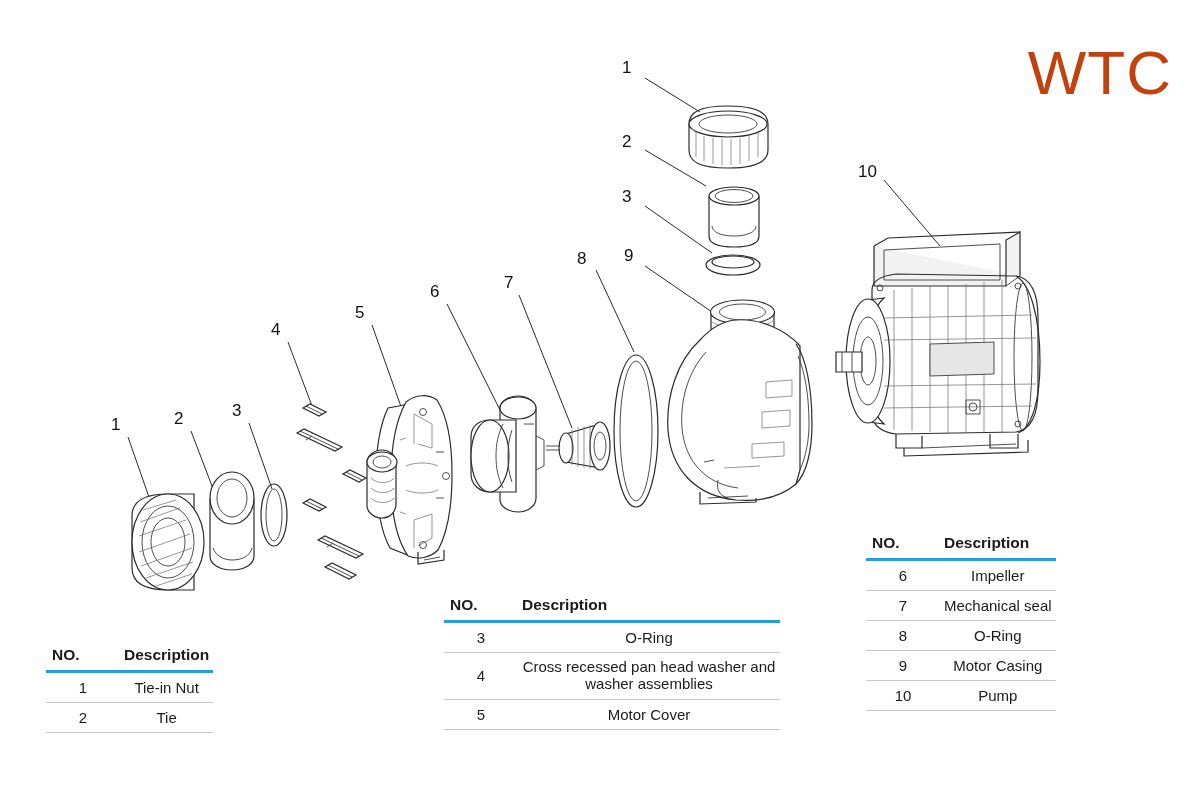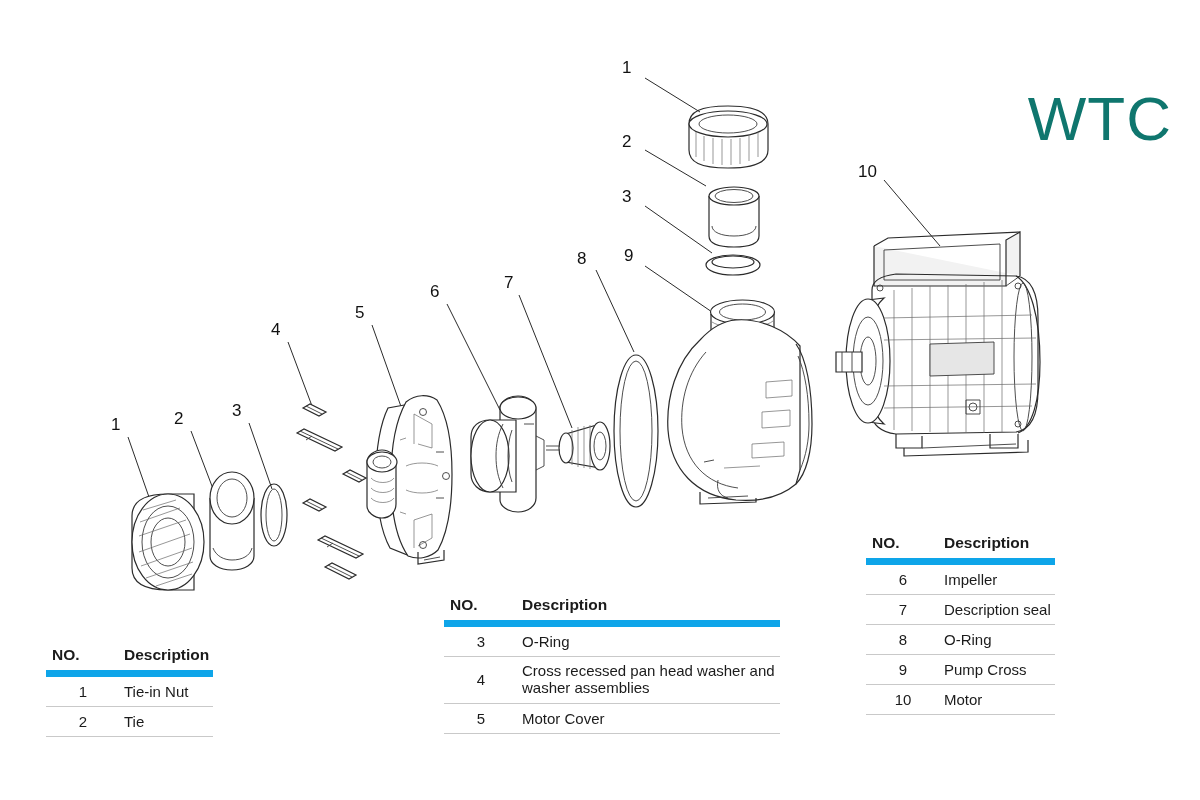--- a/index.html
+++ b/index.html
@@ -12,41 +12,41 @@
     position:relative;
   }
   .canvas{position:relative;width:1200px;height:800px;}
 
   
   .brand{
     position:absolute;right:28px;top:42px;
     font-size:62px;line-height:62px;
     letter-spacing:1px;
     font-weight:400;
-    color:#0f766e;
+    color:#c2410c;
     font-family:"Liberation Sans", sans-serif;
-    margin-top:46px;
   }
 
   
   .legend{position:absolute;font-size:15px;}
   .legend table{border-collapse:collapse;}
   .legend th,.legend td{
     text-align:left;
     padding:6px 4px;
     font-weight:400;
     vertical-align:middle;
   }
   .legend thead th{
     font-weight:700;
     font-size:15.5px;
-    border-bottom:7px solid #0ea5e9;
+    border-bottom:3px solid #0ea5e9;
   }
   .legend tbody td{
     border-bottom:1px solid #c9c9c9;
+    text-align:center;
   }
   .legend tbody tr:last-child td{border-bottom:1px solid #c9c9c9;}
   .col-no{width:64px;text-align:center;}
   .legend .col-no{text-align:center;}
   .legend thead .col-no{text-align:left;padding-left:6px;}
   .two-line{line-height:1.12;}
 
   #legend-a{left:46px;top:640px;width:310px;}
   #legend-b{left:444px;top:590px;width:336px;}
   #legend-c{left:866px;top:528px;width:300px;}
@@ -409,31 +409,31 @@
           <th>Description</th>
         </tr>
       </thead>
       <tbody>
         <tr>
           <td class="col-no">6</td>
           <td>Impeller</td>
         </tr>
         <tr>
           <td class="col-no">7</td>
-          <td>Description seal</td>
+          <td>Mechanical seal</td>
         </tr>
         <tr>
           <td class="col-no">8</td>
           <td>O-Ring</td>
         </tr>
         <tr>
           <td class="col-no">9</td>
-          <td>Pump Cross</td>
+          <td>Motor Casing</td>
         </tr>
         <tr>
           <td class="col-no">10</td>
-          <td>Motor</td>
+          <td>Pump</td>
         </tr>
       </tbody>
     </table>
   </div>
 
 </div>
 
 </body></html>

